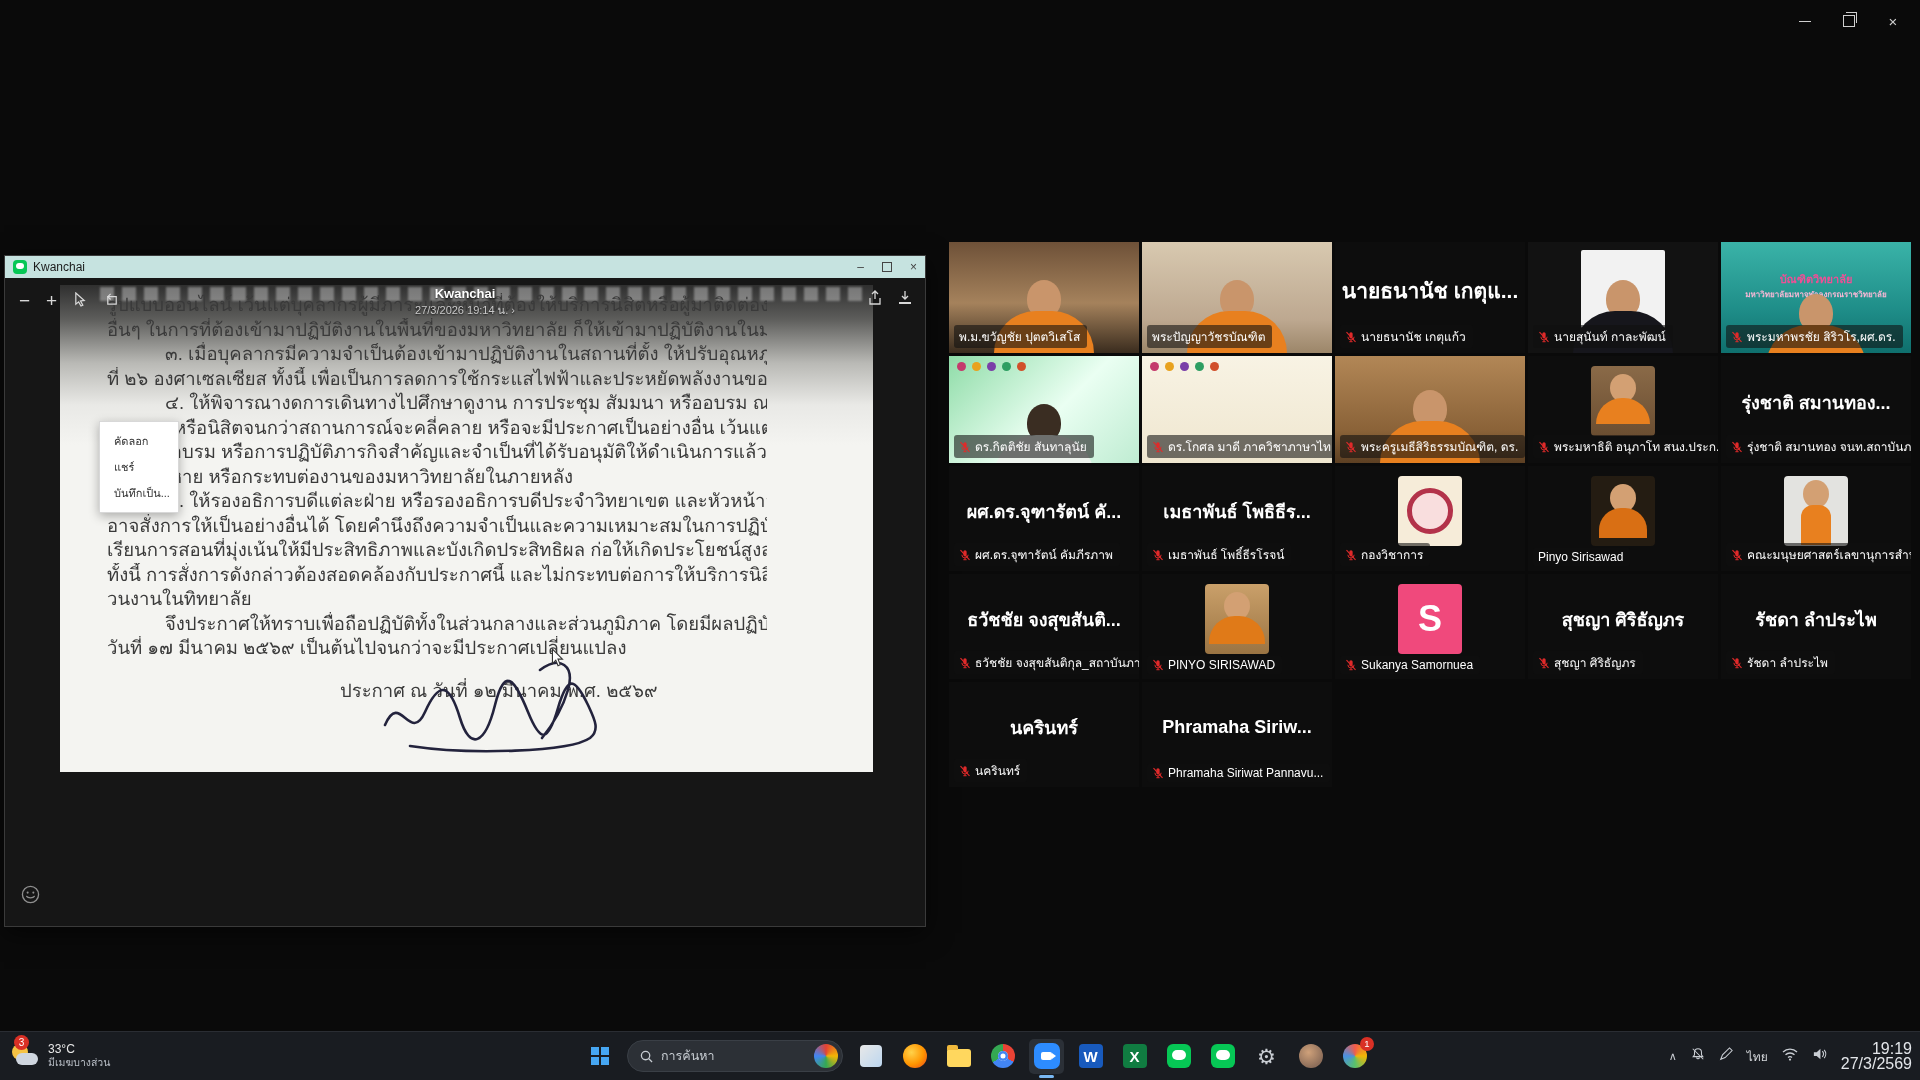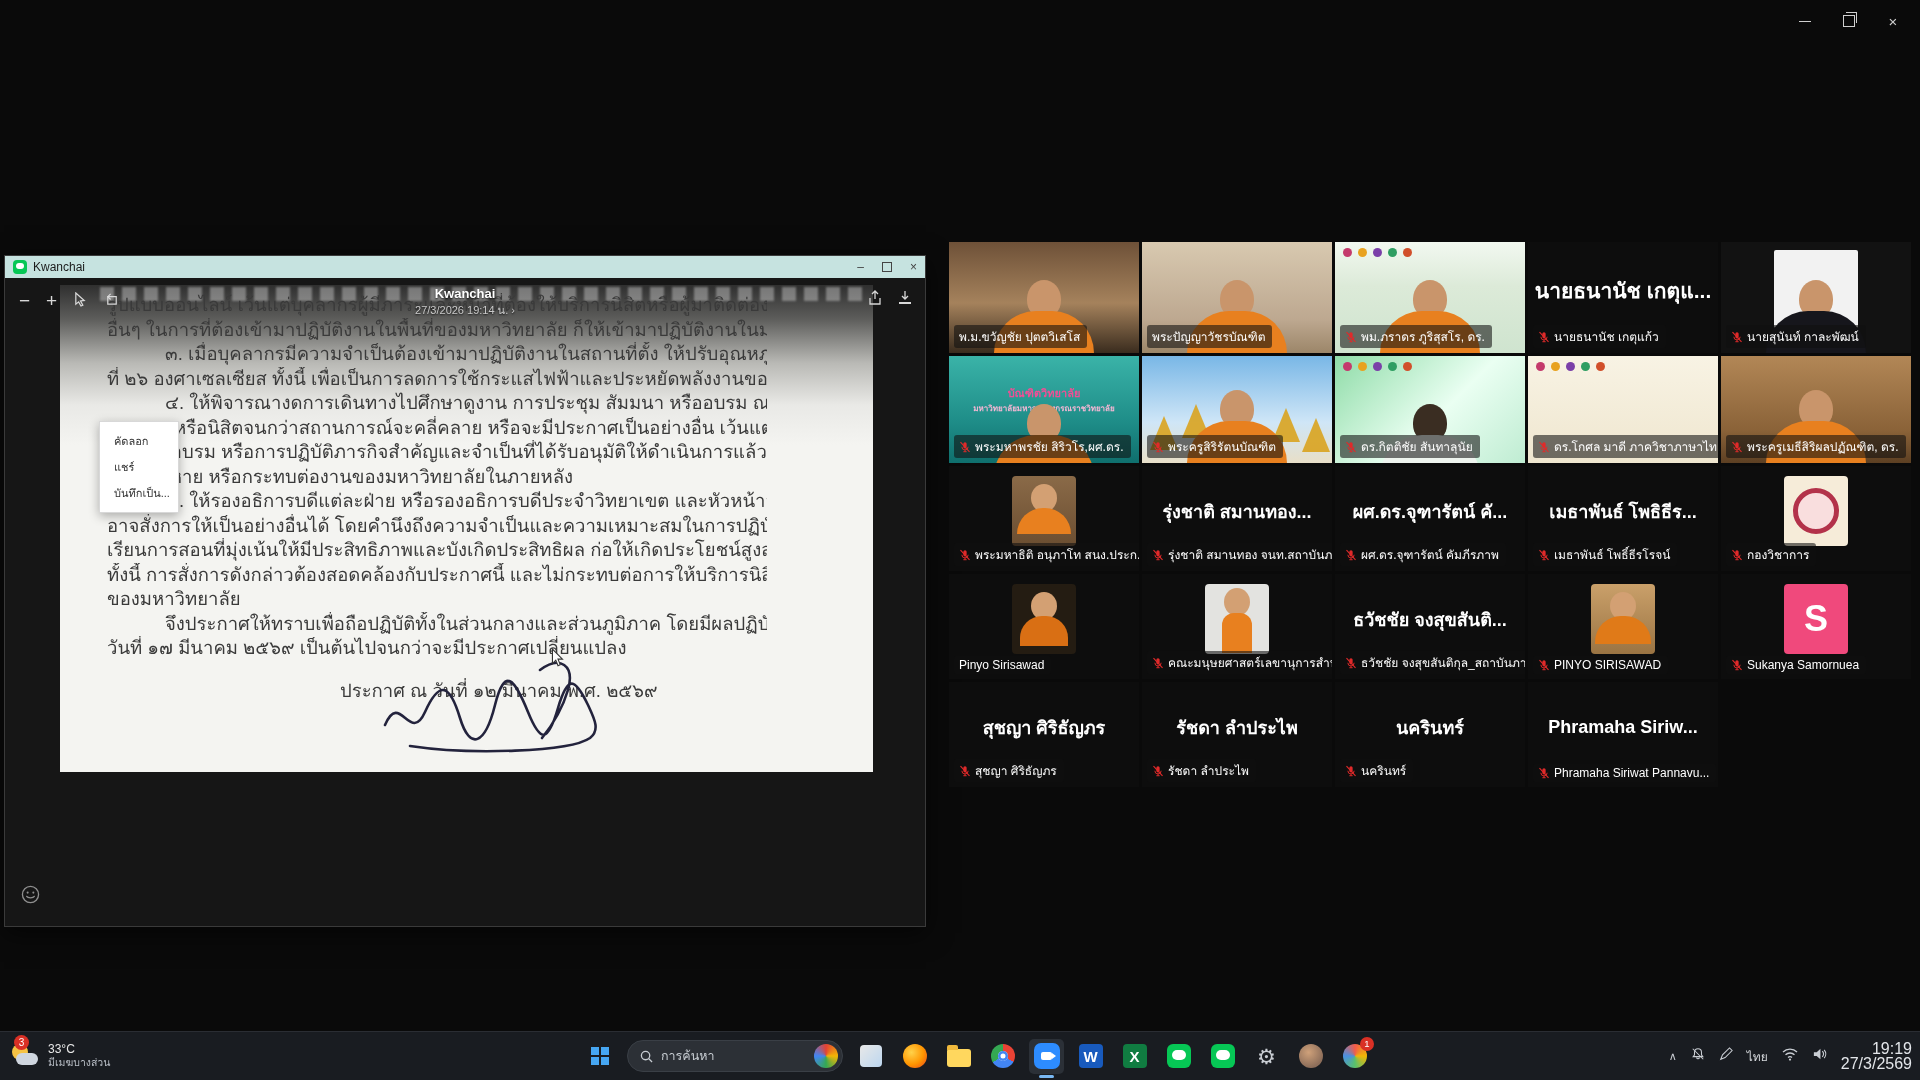--- a/index.html
+++ b/index.html
@@ -216,21 +216,21 @@
         <div class="doc-line indent">๓. เมื่อบุคลากรมีความจำเป็นต้องเข้ามาปฏิบัติงานในสถานที่ตั้ง ให้ปรับอุณหภูมิเครื่องปรับอากาศไว้</div>
         <div class="doc-line">ที่ ๒๖ องศาเซลเซียส ทั้งนี้ เพื่อเป็นการลดการใช้กระแสไฟฟ้าและประหยัดพลังงานของมหาวิทยาลัย</div>
         <div class="doc-line indent">๔. ให้พิจารณางดการเดินทางไปศึกษาดูงาน การประชุม สัมมนา หรืออบรม ณ ต่างประเทศของ</div>
         <div class="doc-line">บุคลากรหรือนิสิตจนกว่าสถานการณ์จะคลี่คลาย หรือจะมีประกาศเป็นอย่างอื่น เว้นแต่เป็นการประชุม</div>
         <div class="doc-line">สัมมนา อบรม หรือการปฏิบัติภารกิจสำคัญและจำเป็นที่ได้รับอนุมัติให้ดำเนินการแล้ว ซึ่งหากไม่ดำเนินการ</div>
         <div class="doc-line">มีผลเสียหาย หรือกระทบต่องานของมหาวิทยาลัยในภายหลัง</div>
         <div class="doc-line indent">๕. ให้รองอธิการบดีแต่ละฝ่าย หรือรองอธิการบดีประจำวิทยาเขต และหัวหน้าส่วนงานในทุกระดับ</div>
         <div class="doc-line">อาจสั่งการให้เป็นอย่างอื่นได้ โดยคำนึงถึงความจำเป็นและความเหมาะสมในการปฏิบัติงานและการจัดการ</div>
         <div class="doc-line">เรียนการสอนที่มุ่งเน้นให้มีประสิทธิภาพและบังเกิดประสิทธิผล ก่อให้เกิดประโยชน์สูงสุดแก่มหาวิทยาลัย</div>
         <div class="doc-line">ทั้งนี้ การสั่งการดังกล่าวต้องสอดคล้องกับประกาศนี้ และไม่กระทบต่อการให้บริการนิสิตหรือผู้มารับบริการ</div>
-        <div class="doc-line">ของมหาวิทยาลัย</div>
+        <div class="doc-line">วนงานในทิทยาลัย</div>
         <div class="doc-line indent">จึงประกาศให้ทราบเพื่อถือปฏิบัติทั้งในส่วนกลางและส่วนภูมิภาค โดยมีผลปฏิบัติตั้งแต่</div>
         <div class="doc-line">วันที่ ๑๗ มีนาคม ๒๕๖๙ เป็นต้นไปจนกว่าจะมีประกาศเปลี่ยนแปลง</div>
       </div>
     <div class="issued-line">ประกาศ ณ วันที่  ๑๒  มีนาคม พ.ศ. ๒๕๖๙</div>
     <svg class="signature" width="360" height="120" viewBox="0 0 360 120">
       <path d="M95 75 C110 40 120 95 135 62 S160 35 170 68 S195 95 205 55 S225 30 238 62 S258 92 268 58 S285 28 298 55 C305 70 310 80 300 88 C280 102 180 105 120 96 M250 20 C270 5 285 15 278 40 C272 60 260 78 252 88" fill="none" stroke="#23233d" stroke-width="2.6" stroke-linecap="round"></path>
     </svg>
   </div>
 
   <div class="ctx-menu">
@@ -272,43 +272,20 @@
         <div class="fig monk">
           <div class="head"></div>
           <div class="body"></div>
         </div>
       </div>
       <div class="chip">
         <span>พระปัญญาวัชรบัณฑิต</span>
       </div>
     </div>
     <div class="tile">
-      <div class="abs bg-green-banner" style="inset: 0px;">
-        <span class="logo-dots">
-          <i style="background: rgb(196, 58, 108);"></i>
-          <i style="background: rgb(232, 162, 31);"></i>
-          <i style="background: rgb(122, 63, 168);"></i>
-          <i style="background: rgb(46, 158, 98);"></i>
-          <i style="background: rgb(209, 79, 42);"></i>
-        </span>
-        <div class="fig monk">
-          <div class="head"></div>
-          <div class="body"></div>
-        </div>
-      </div>
-      <div class="chip">
-        <svg class="micoff" width="12" height="12" viewBox="0 0 16 16">
-          <path d="M8 1.5a2.2 2.2 0 0 1 2.2 2.2v4a2.2 2.2 0 1 1-4.4 0v-4A2.2 2.2 0 0 1 8 1.5z" fill="#e02a2a"></path>
-          <path d="M3.8 7.7a4.2 4.2 0 0 0 8.4 0M8 12v2.3M5.8 14.3h4.4" fill="none" stroke="#e02a2a" stroke-width="1.3"></path>
-          <path d="M2 1.5l12 13" stroke="#e02a2a" stroke-width="1.5"></path>
-        </svg>
-        <span>พม.ภราดร ภูริสุสโร, ดร.</span>
-      </div>
-    </div>
-    <div class="tile">
       <div class="bigname lg">นายธนานัช  เกตุแ...</div>
       <div class="chip">
         <svg class="micoff" width="12" height="12" viewBox="0 0 16 16">
           <path d="M8 1.5a2.2 2.2 0 0 1 2.2 2.2v4a2.2 2.2 0 1 1-4.4 0v-4A2.2 2.2 0 0 1 8 1.5z" fill="#e02a2a"></path>
           <path d="M3.8 7.7a4.2 4.2 0 0 0 8.4 0M8 12v2.3M5.8 14.3h4.4" fill="none" stroke="#e02a2a" stroke-width="1.3"></path>
           <path d="M2 1.5l12 13" stroke="#e02a2a" stroke-width="1.5"></path>
         </svg>
         <span>นายธนานัช  เกตุแก้ว</span>
       </div>
     </div>
@@ -343,40 +320,20 @@
       <div class="chip">
         <svg class="micoff" width="12" height="12" viewBox="0 0 16 16">
           <path d="M8 1.5a2.2 2.2 0 0 1 2.2 2.2v4a2.2 2.2 0 1 1-4.4 0v-4A2.2 2.2 0 0 1 8 1.5z" fill="#e02a2a"></path>
           <path d="M3.8 7.7a4.2 4.2 0 0 0 8.4 0M8 12v2.3M5.8 14.3h4.4" fill="none" stroke="#e02a2a" stroke-width="1.3"></path>
           <path d="M2 1.5l12 13" stroke="#e02a2a" stroke-width="1.5"></path>
         </svg>
         <span>พระมหาพรชัย สิริวโร,ผศ.ดร.</span>
       </div>
     </div>
     <div class="tile">
-      <div class="abs bg-sky-temple" style="inset: 0px;">
-        <span class="temple" style="left: 8px; top: 60px;"></span>
-        <span class="temple" style="left: 40px; top: 48px;"></span>
-        <span class="temple" style="left: 130px; top: 52px;"></span>
-        <span class="temple" style="left: 160px; top: 62px;"></span>
-        <div class="fig monk">
-          <div class="head"></div>
-          <div class="body"></div>
-        </div>
-      </div>
-      <div class="chip">
-        <svg class="micoff" width="12" height="12" viewBox="0 0 16 16">
-          <path d="M8 1.5a2.2 2.2 0 0 1 2.2 2.2v4a2.2 2.2 0 1 1-4.4 0v-4A2.2 2.2 0 0 1 8 1.5z" fill="#e02a2a"></path>
-          <path d="M3.8 7.7a4.2 4.2 0 0 0 8.4 0M8 12v2.3M5.8 14.3h4.4" fill="none" stroke="#e02a2a" stroke-width="1.3"></path>
-          <path d="M2 1.5l12 13" stroke="#e02a2a" stroke-width="1.5"></path>
-        </svg>
-        <span>พระครูสิริรัตนบัณฑิต</span>
-      </div>
-    </div>
-    <div class="tile">
       <div class="abs bg-green-soft" style="inset: 0px;">
         <span class="logo-dots">
           <i style="background: rgb(196, 58, 108);"></i>
           <i style="background: rgb(232, 162, 31);"></i>
           <i style="background: rgb(122, 63, 168);"></i>
           <i style="background: rgb(46, 158, 98);"></i>
           <i style="background: rgb(209, 79, 42);"></i>
         </span>
         <div class="fig monk low">
           <div class="head" style="background: rgb(58, 45, 34);"></div>
@@ -417,21 +374,21 @@
           <div class="head"></div>
           <div class="body"></div>
         </div>
       </div>
       <div class="chip">
         <svg class="micoff" width="12" height="12" viewBox="0 0 16 16">
           <path d="M8 1.5a2.2 2.2 0 0 1 2.2 2.2v4a2.2 2.2 0 1 1-4.4 0v-4A2.2 2.2 0 0 1 8 1.5z" fill="#e02a2a"></path>
           <path d="M3.8 7.7a4.2 4.2 0 0 0 8.4 0M8 12v2.3M5.8 14.3h4.4" fill="none" stroke="#e02a2a" stroke-width="1.3"></path>
           <path d="M2 1.5l12 13" stroke="#e02a2a" stroke-width="1.5"></path>
         </svg>
-        <span>พระครูเมธีสิริผลปฏัณฑิต, ดร.</span>
+        <span>พระครูเมธีสิริธรรมบัณฑิต, ดร.</span>
       </div>
     </div>
     <div class="tile">
       <div class="avatar-box av-monk-photo">
         <div class="h"></div>
         <div class="r"></div>
       </div>
       <div class="chip">
         <svg class="micoff" width="12" height="12" viewBox="0 0 16 16">
           <path d="M8 1.5a2.2 2.2 0 0 1 2.2 2.2v4a2.2 2.2 0 1 1-4.4 0v-4A2.2 2.2 0 0 1 8 1.5z" fill="#e02a2a"></path>

